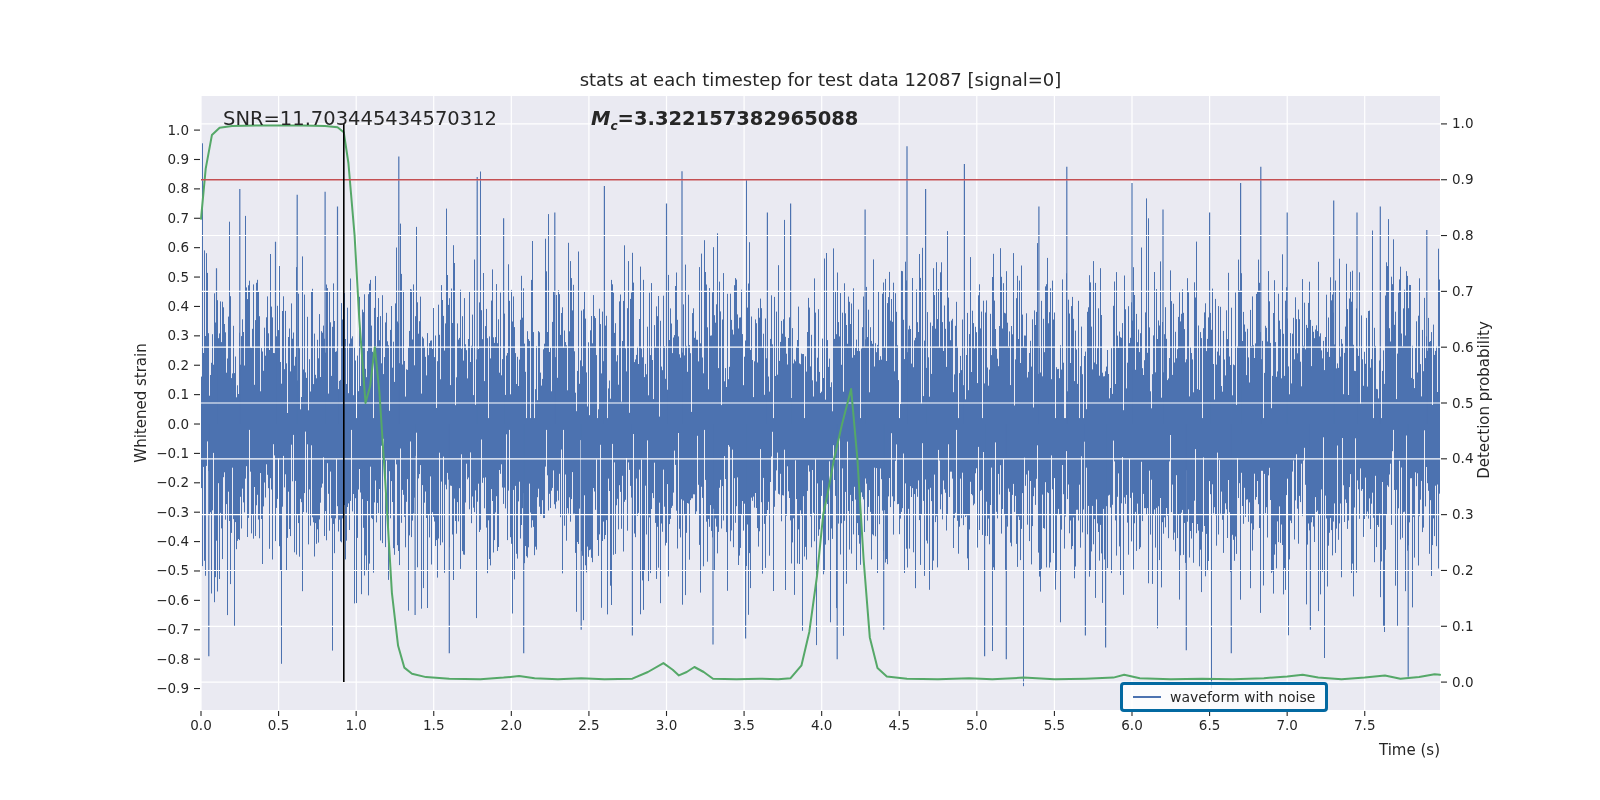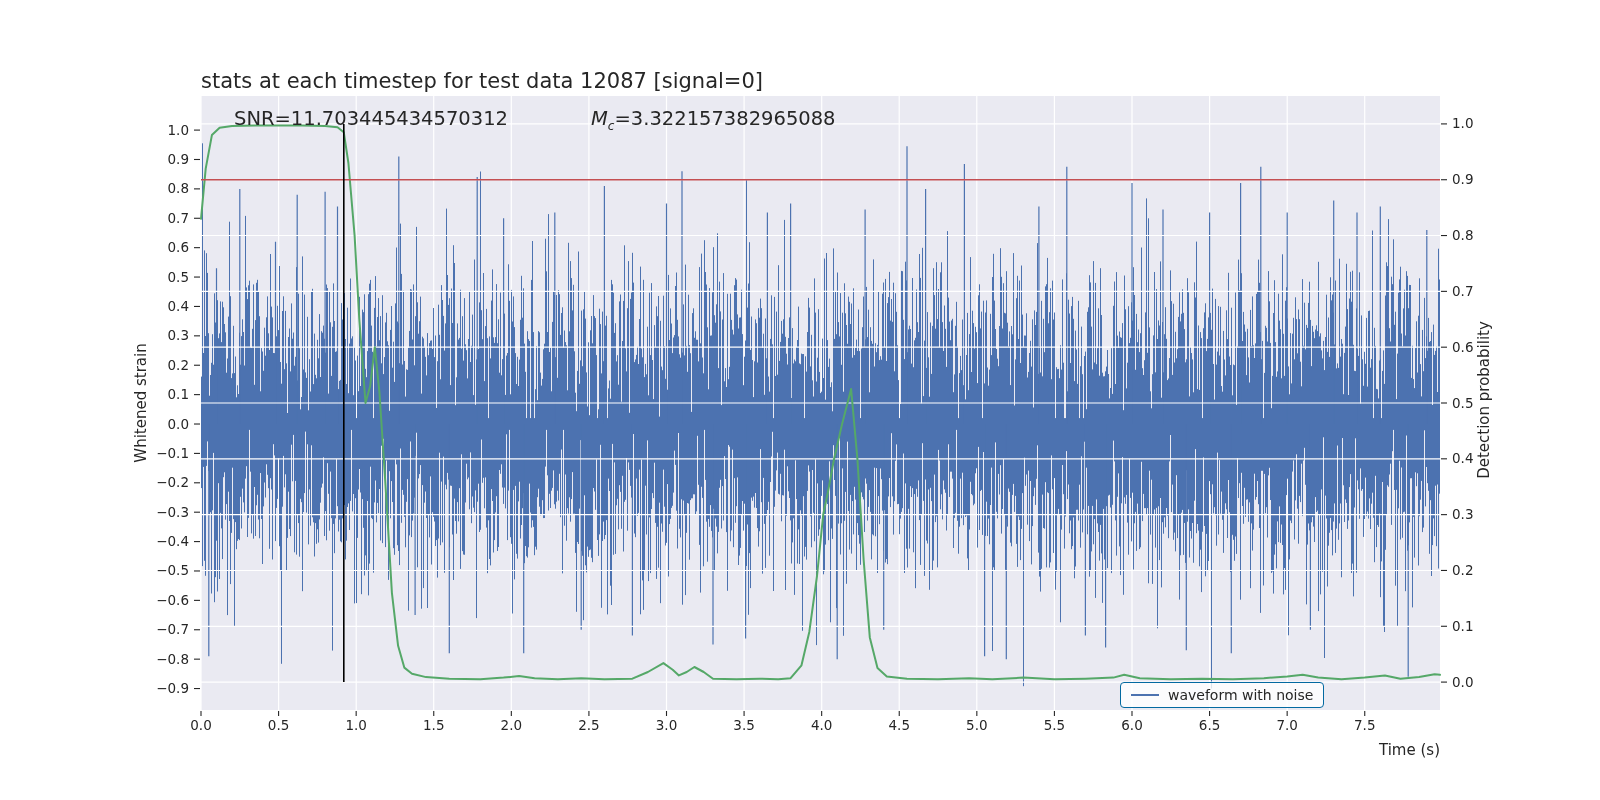--- a/index.html
+++ b/index.html
@@ -1,31 +1,31 @@
 <!DOCTYPE html>
 <html><head>
 <meta charset="utf-8">
 <style>
   html,body{margin:0;padding:0;background:#ffffff;}
   .figure{position:relative;width:1600px;height:800px;background:#ffffff;overflow:hidden;
           font-family:"DejaVu Sans","Liberation Sans",sans-serif;color:#262626;}
   .figure svg{position:absolute;left:0;top:0;}
   .overlay{position:absolute;white-space:nowrap;}
-  .title{left:201px;top:69px;width:1239px;font-size:21px;}
+  .title{left:201px;top:69px;width:1239px;text-align:center;font-size:18px;}
   .anno{top:107px;font-size:19.5px;}
-  .anno-snr{left:234px;}
-  .anno-mc{left:591px;}
+  .anno-snr{left:223px;}
+  .anno-mc{left:591px;font-weight:bold;}
   .anno-s{left:1049px;}
   .ital{font-style:italic;}
   .anno sub{font-size:0.62em;font-style:italic;}
   .ylabel-left{left:141px;top:403px;transform:translate(-50%,-50%) rotate(-90deg);font-size:15px;}
   .ylabel-right{left:1484px;top:400px;transform:translate(-50%,-50%) rotate(-90deg);font-size:15px;}
   .xlabel{left:201px;top:741px;width:1239px;text-align:right;font-size:15px;}
   .legend{left:1120px;top:682px;height:24px;padding:0 10px;display:flex;align-items:center;gap:9px;
-          background:rgba(255,255,255,0.8);border:1px solid #0369a1;border-radius:4px;font-size:14px;}
+          background:rgba(255,255,255,0.8);border:3px solid #0369a1;border-radius:4px;font-size:14px;}
   .legend-line{display:inline-block;width:28px;height:0;border-top:2px solid #4c72b0;}
 </style>
 </head>
 <body>
 
 <div class="figure">
   <svg id="chart" width="1600" height="800">
       <rect x="201" y="96" width="1239" height="614" fill="#eaeaf2"></rect>
       <line x1="201.0" y1="96" x2="201.0" y2="710" stroke="#ffffff" stroke-width="1.2"></line>
       <line x1="278.6" y1="96" x2="278.6" y2="710" stroke="#ffffff" stroke-width="1.2"></line>

